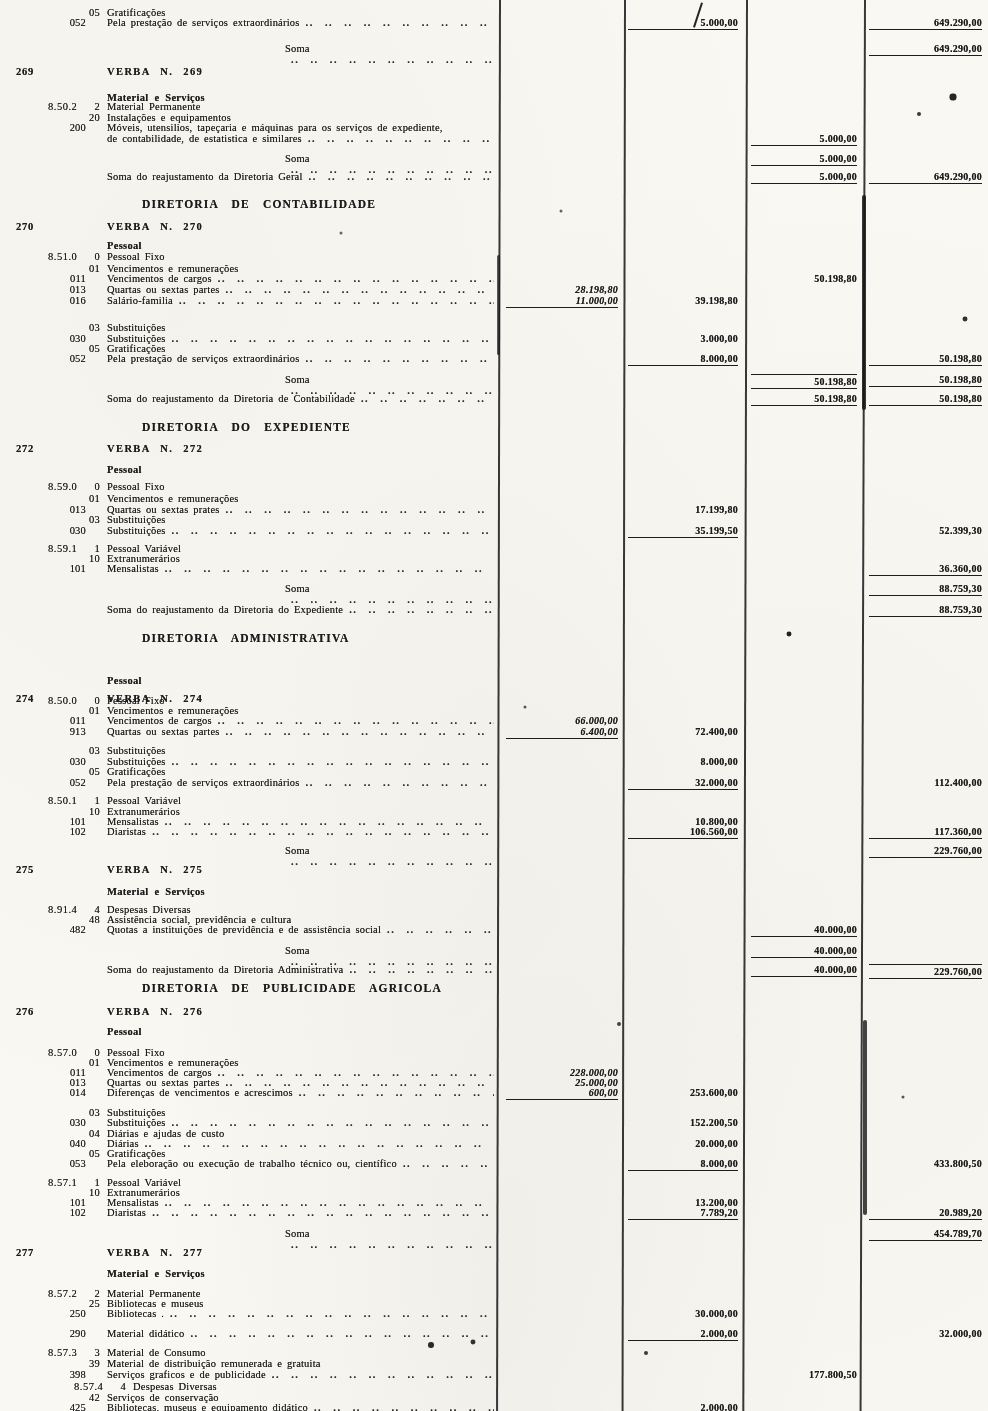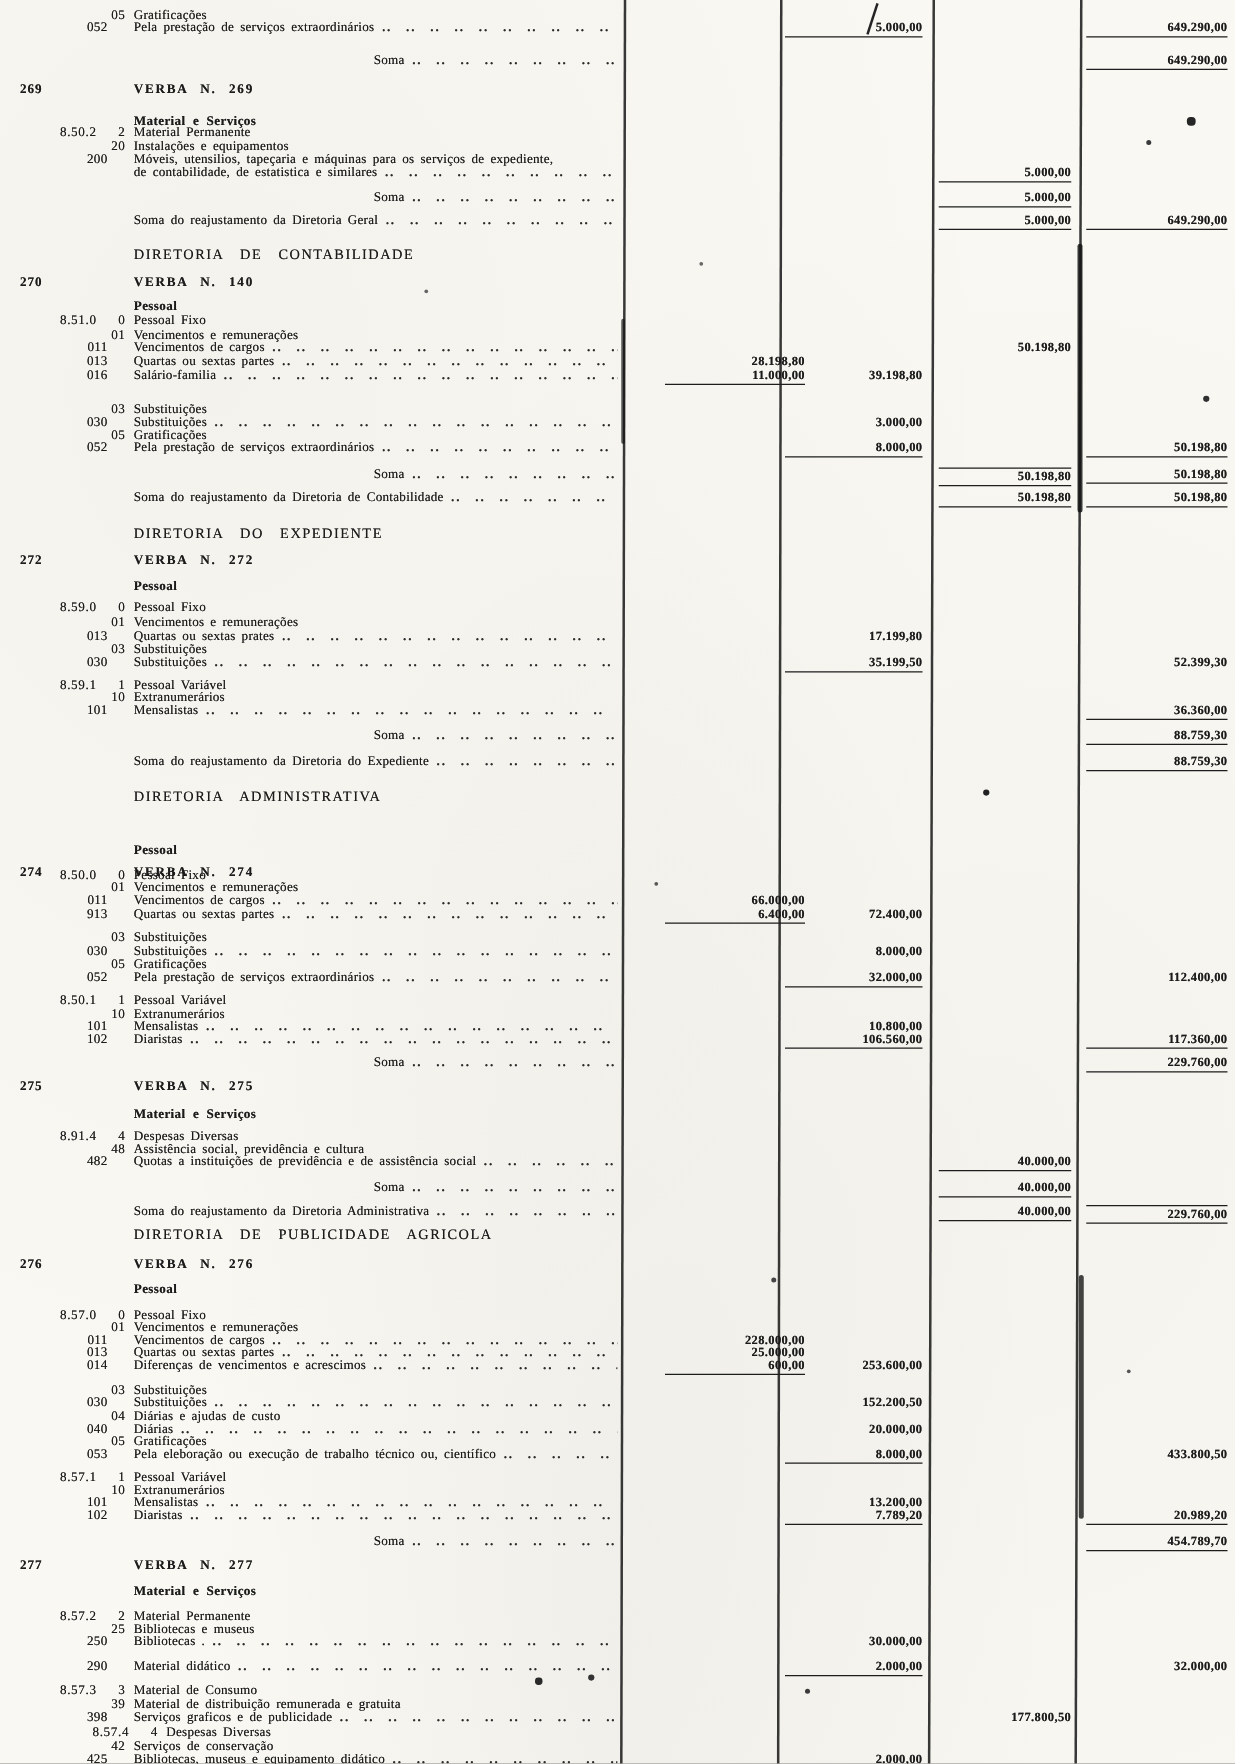--- a/index.html
+++ b/index.html
@@ -15,26 +15,26 @@
   }
   .row{position:absolute;left:0;width:988px;height:13px;font-size:10.5px;line-height:11px;letter-spacing:.2px;word-spacing:2px;white-space:nowrap;text-shadow:0 0 .35px rgba(10,10,10,.65);}
   .vnum{position:absolute;left:16px;top:0;width:34px;font-weight:700;letter-spacing:.8px;}
   .cls{position:absolute;left:48px;top:0;letter-spacing:.5px;}
   .code{position:absolute;top:0;text-align:right;}
   .codeS{left:0;width:100px;}
   .codeL{left:0;width:86px;}
   .desc{position:absolute;left:107px;right:494px;top:0;display:flex;overflow:hidden;}
   .txt{white-space:pre;}
   .leader{flex:1 1 auto;overflow:hidden;white-space:nowrap;margin-left:6px;letter-spacing:1.5px;word-spacing:7px;font-weight:700;opacity:.92;}
-  .soma .desc{left:299px;}
-  .header .desc{font-weight:400;font-size:11.5px;letter-spacing:1.2px;word-spacing:9px;}
+  .soma .desc{left:285px;flex-direction:column;}
+  .header .desc{font-weight:700;font-size:11.5px;letter-spacing:1.2px;word-spacing:9px;margin-left:35px;}
   .group .desc{font-weight:700;letter-spacing:.3px;word-spacing:3px;}
   .verba .desc{letter-spacing:1.4px;word-spacing:6px;font-weight:600;}
   .val{position:absolute;top:0;text-align:right;font-weight:700;font-size:10px;letter-spacing:.3px;}
-  .c1{left:532px;width:112px;}
+  .c1{left:506px;width:112px;font-style:italic;}
   .c2{left:628px;width:110px;}
   .c3{left:751px;width:106px;}
   .c4{left:869px;width:113px;}
   .u-b{border-bottom:1.6px solid #1d1d1d;padding-bottom:1px;}
   .u-tb{border-top:1.6px solid #1d1d1d;border-bottom:1.6px solid #1d1d1d;padding:1px 0;}
   .vrule{position:absolute;top:0;bottom:0;width:1.8px;background:#1c1c1c;opacity:.88;}
   .vr1{left:499px;transform:rotate(.12deg);transform-origin:top;}
   .vr2{left:624px;transform:rotate(.1deg);transform-origin:top;}
   .vr3{left:746px;transform:rotate(.15deg);transform-origin:top;}
   .vr4{left:864px;transform:rotate(.18deg);transform-origin:top;}
@@ -146,21 +146,21 @@
       <span class="val c4 u-b">649.290,00</span>
     </div>
     <div class="row header" style="top: 199px;">
       <div class="desc">
         <span class="txt">DIRETORIA DE CONTABILIDADE</span>
       </div>
     </div>
     <div class="row verba" style="top: 221px;">
       <span class="vnum">270</span>
       <div class="desc">
-        <span class="txt">VERBA N. 140</span>
+        <span class="txt">VERBA N. 270</span>
       </div>
     </div>
     <div class="row group" style="top: 240px;">
       <div class="desc">
         <span class="txt">Pessoal</span>
       </div>
     </div>
     <div class="row detail" style="top: 251px;">
       <span class="cls">8.51.0</span>
       <span class="code codeS">0</span>

